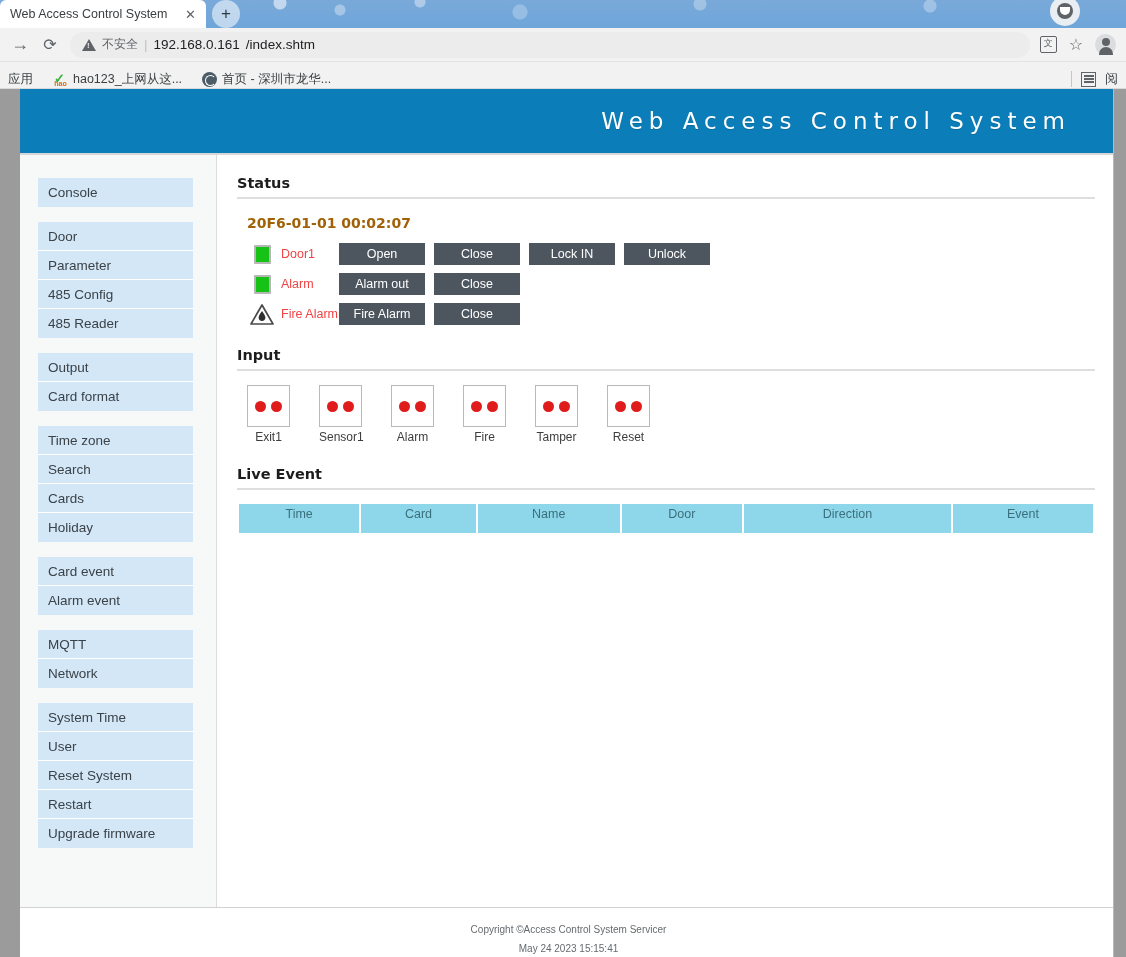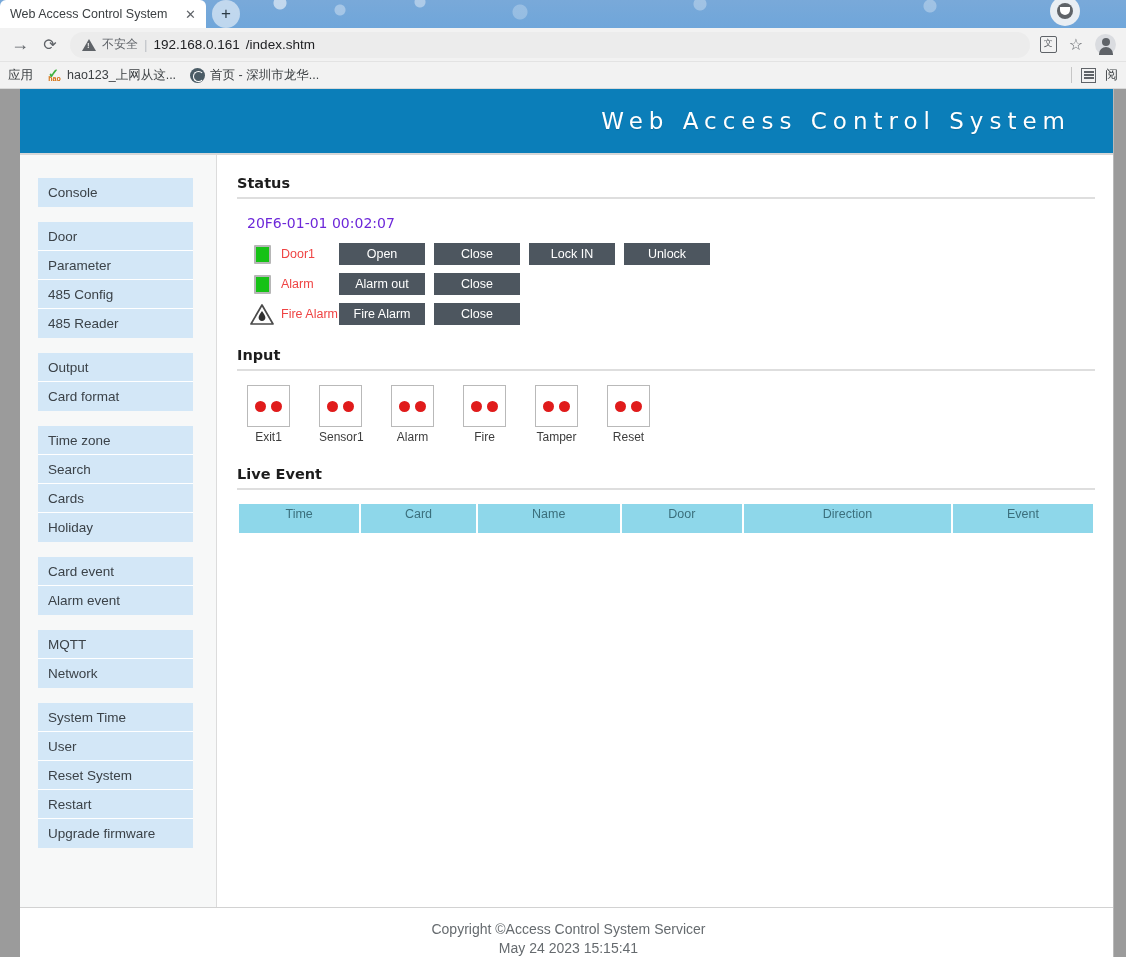--- a/index.html
+++ b/index.html
@@ -115,21 +115,21 @@
     content:""; position:absolute; left:6.5px; top:4px; width:8px; height:8px;
     border-radius:50%; background:#5f6368;
   }
   .avatar-ico::after{
     content:""; position:absolute; left:3.5px; top:13px; width:14px; height:8px;
     border-radius: 7px 7px 0 0; background:#5f6368;
   }
 
   .bookmarks {
     height: 27px; background: #f2f2f2;
-    display: flex; align-items: center; gap: 14px;
+    display: flex; align-items: flex-end; gap: 20px;
     padding: 0 8px;
     border-bottom: 1px solid #d9d9d9;
     font-size: 12.5px; color: #3c4043;
   }
   .bm { display: flex; align-items: center; gap: 5px; cursor: pointer; white-space: nowrap; }
   .bm-ico-hao {
     width: 15px; height: 14px; position: relative;
     font-size: 7px; color: #d46b08; text-align: center; line-height: 21px;
     font-weight: bold;
   }
@@ -199,21 +199,21 @@
 
   .content { flex: 1; padding: 20px 18px 0 20px; min-width: 0; }
 
   .sec-title {
     font-size: 14.5px; font-weight: bold; color: #1d1d1d;
     font-family: "DejaVu Sans", sans-serif;
     margin-bottom: 6px;
   }
   .sec-rule { height: 2px; background: #dedede; margin-bottom: 14px; }
 
-  .clock { font-size: 14px; font-weight: normal; color: #6d28d9; margin: 16px 0 12px 10px;
+  .clock { font-size: 14px; font-weight: bold; color: #a16207; margin: 16px 0 12px 10px;
            font-family: "DejaVu Sans", sans-serif; }
 
   .status-row { display: flex; align-items: center; margin-bottom: 8px; padding-left: 10px; }
   .st-icon-wrap { width: 30px; display:flex; align-items:center; justify-content:center; }
   .led-box {
     width: 17px; height: 19px; background: #16c216;
     border: 2px solid #b6b6b6; border-radius: 1px;
   }
   .fire-ico { width: 24px; height: 21px; }
   .st-label { width: 62px; font-size: 12.5px; color: #ef4444; padding-left: 4px; }
@@ -238,21 +238,21 @@
     background: #8ed7ea; color: #3b6f7c;
     font-size: 12.5px; text-align: center;
     height: 29px; line-height: 21px;
     border-right: 2px solid #ffffff;
   }
   .evt-th:last-child { border-right: none; }
 
   .footer {
     border-top: 1px solid #d2d2d2;
     padding: 12px 0 0 4px; text-align: center;
-    font-size: 14px; color: #666b6f; line-height: 19px;
+    font-size: 10px; color: #666b6f; line-height: 19px;
   }
 </style>
 </head>
 <body>
 
 <div class="browser">
 
   <div class="tabstrip">
     <div class="tab">
       <span class="tab-title">Web Access Control System</span>

